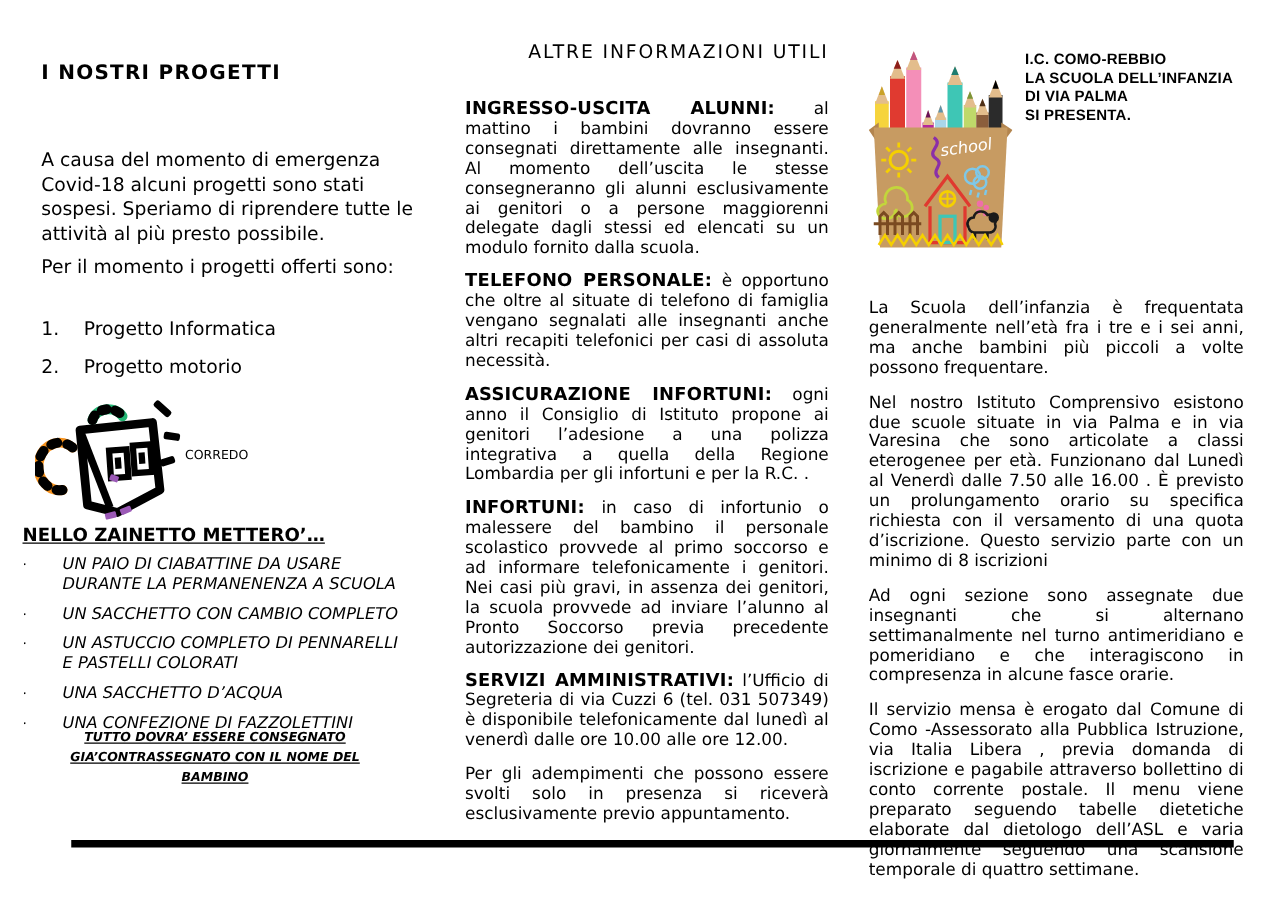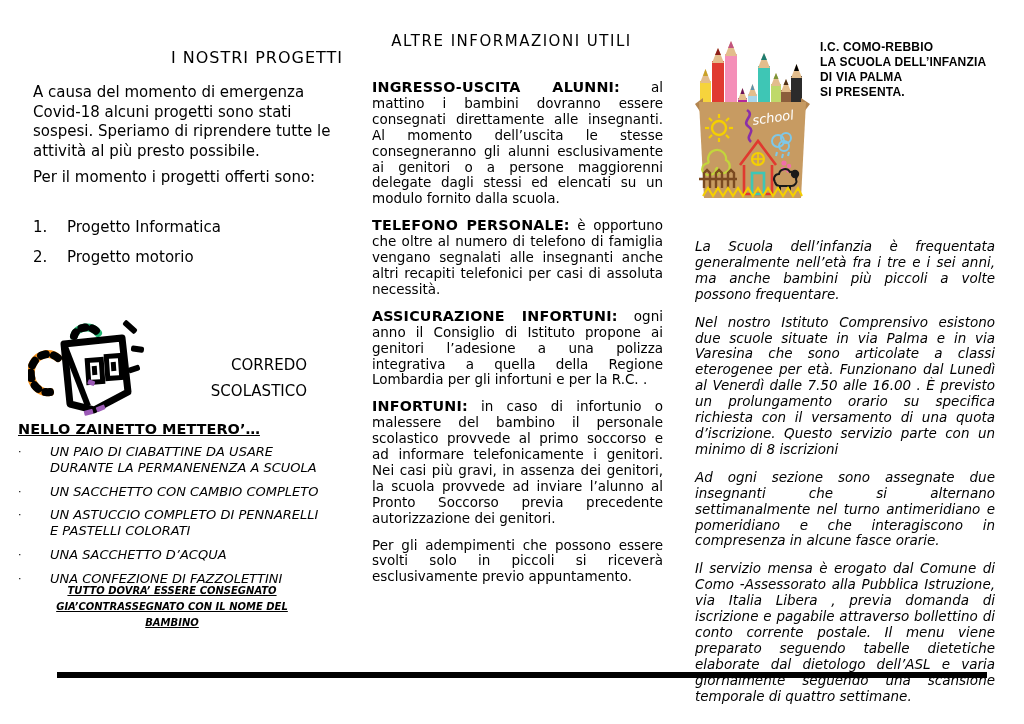--- a/index.html
+++ b/index.html
@@ -4,62 +4,62 @@
 <style>
   html,body{margin:0;padding:0;background:#e8e8e8;}
   .page{
     position:relative;width:1024px;height:724px;background:#ffffff;
     font-family:"DejaVu Sans",sans-serif;color:#000;overflow:hidden;
     margin:0 auto;
   }
   
   .col-left{position:absolute;left:33px;top:40px;width:310px;}
   .left-title{
-    text-align:right;font-weight:normal;font-size:16px;letter-spacing:1px;
-    margin:8px 0 16px 0;
+    text-align:left;font-weight:bold;font-size:16px;letter-spacing:1px;
+    margin:8px 0 52px 0;
   }
   .left-intro{font-size:15px;line-height:19.5px;margin:0 0 7px 0;}
   .left-intro2{font-size:15px;line-height:19.5px;margin:0;}
   .projects{margin-top:30px;}
   .project-row{display:flex;font-size:15px;margin-bottom:12px;}
   .project-num{width:34px;flex:none;}
   .backpack-wrap{position:absolute;left:28px;top:318px;width:120px;height:110px;}
   .corredo-title{
-    position:absolute;left:132px;top:352px;width:175px;text-align:right;
-    font-size:15px;line-height:26px;
+    position:absolute;left:148px;top:352px;width:175px;text-align:left;
+    font-size:10px;line-height:26px;
   }
   .zainetto-heading{
     position:absolute;left:18px;top:421px;width:312px;
     font-weight:bold;font-size:14.5px;text-decoration:underline;
   }
   .zlist{position:absolute;left:18px;top:444px;width:305px;}
   .zitem{display:flex;font-style:italic;font-size:13px;line-height:15.8px;margin-bottom:8px;}
   .zbullet{width:32px;flex:none;font-style:normal;font-size:11px;}
   .final-note{
     position:absolute;left:28px;top:583px;width:288px;text-align:center;
     font-weight:bold;font-style:italic;text-decoration:underline;
     font-size:10px;line-height:16px;
   }
   
   .col-mid{position:absolute;left:360px;top:32px;width:303px;}
   .mid-title{
-    text-align:center;font-size:15px;letter-spacing:1.5px;margin:0 0 30px 0;
+    text-align:right;font-size:15px;letter-spacing:1.5px;margin:0 0 30px 0;
   }
   .sec{text-align:justify;font-size:13.5px;line-height:15.9px;margin:0 0 11px 12px;}
   .sec-label{font-weight:bold;font-size:14.3px;letter-spacing:.2px;}
   
   .col-right{position:absolute;left:695px;top:24px;width:320px;}
   .logo-row{display:flex;height:178px;}
   .logo-art{flex:none;}
   .logo-text{
     margin-left:10px;margin-top:16px;font-weight:bold;font-size:12px;
     line-height:15px;font-family:"Liberation Sans",sans-serif;letter-spacing:.2px;
   }
   .right-paras{margin-top:37px;width:300px;}
-  .rpara{text-align:justify;font-size:13.5px;line-height:15.9px;margin:0 0 12px 0;font-style:italic;}
+  .rpara{text-align:justify;font-size:13.5px;line-height:15.9px;margin:0 0 12px 0;}
   
   .bottom-rule{position:absolute;left:57px;top:672px;width:930px;height:6px;background:#000;}
 </style>
 </head>
 <body>
 
 <div class="page">
 
   <div class="col-left">
     <div class="left-title">I NOSTRI PROGETTI</div>
@@ -99,21 +99,20 @@
       <rect x="83" y="44" width="5" height="9" fill="#000" transform="rotate(-4 85 48)"></rect>
 
       <rect x="56" y="92" width="9" height="5" rx="1" fill="#9B59B6" transform="rotate(-14 60 94)"></rect>
       <rect x="68" y="88" width="9" height="5" rx="1" fill="#9B59B6" transform="rotate(-22 72 90)"></rect>
       <rect x="60" y="62" width="7" height="5" rx="1" fill="#9B59B6" transform="rotate(20 63 64)"></rect>
     </svg>
   </div>
 
   <div class="corredo-title">
     <div>CORREDO</div>
-    <div>SCOLASTICO</div>
   </div>
 
   <div class="zainetto-heading">NELLO ZAINETTO METTERO’…</div>
 
   <div class="zlist">
     <div class="zitem">
       <span class="zbullet">·</span>
       <span>UN PAIO DI CIABATTINE DA USARE DURANTE LA PERMANENENZA A SCUOLA</span>
     </div>
     <div class="zitem">
@@ -134,28 +133,29 @@
     </div>
   </div>
 
   <div class="final-note">TUTTO DOVRA’ ESSERE CONSEGNATO GIA’CONTRASSEGNATO CON IL NOME DEL BAMBINO</div>
 
   <div class="col-mid">
     <div class="mid-title">ALTRE INFORMAZIONI UTILI</div>
 
     <p class="sec"><span class="sec-label">INGRESSO-USCITA ALUNNI:</span><span> al mattino i bambini dovranno essere consegnati direttamente alle insegnanti. Al momento dell’uscita le stesse consegneranno gli alunni esclusivamente ai genitori o a persone maggiorenni delegate dagli stessi ed elencati su un modulo fornito dalla scuola.</span></p>
 
-    <p class="sec"><span class="sec-label">TELEFONO PERSONALE:</span><span> è opportuno che oltre al numero di telefono di famiglia vengano segnalati alle insegnanti anche altri recapiti telefonici per casi di assoluta necessità.</span></p>
+    <p class="sec"><span class="sec-label">TELEFONO PERSONALE:</span><span> è opportuno che oltre al situate di telefono di famiglia vengano segnalati alle insegnanti anche altri recapiti telefonici per casi di assoluta necessità.</span></p>
 
     <p class="sec"><span class="sec-label">ASSICURAZIONE INFORTUNI:</span><span> ogni anno il Consiglio di Istituto propone ai genitori l’adesione a una polizza integrativa a quella della Regione Lombardia per gli infortuni e per la R.C. .</span></p>
 
     <p class="sec"><span class="sec-label">INFORTUNI:</span><span> in caso di infortunio o malessere del bambino il personale scolastico provvede al primo soccorso e ad informare telefonicamente i genitori. Nei casi più gravi, in assenza dei genitori, la scuola provvede ad inviare l’alunno al Pronto Soccorso previa precedente autorizzazione dei genitori.</span></p>
 
-
-    <p class="sec"><span class="sec-label"></span><span>Per gli adempimenti che possono essere svolti solo in piccoli si riceverà esclusivamente previo appuntamento.</span></p>
+    <p class="sec"><span class="sec-label">SERVIZI AMMINISTRATIVI:</span><span> l’Ufficio di Segreteria di via Cuzzi 6 (tel. 031 507349) è disponibile telefonicamente dal lunedì al venerdì dalle ore 10.00 alle ore 12.00.</span></p>
+
+    <p class="sec"><span class="sec-label"></span><span>Per gli adempimenti che possono essere svolti solo in presenza si riceverà esclusivamente previo appuntamento.</span></p>
   </div>
 
   <div class="col-right">
     <div class="logo-row">
       <div class="logo-art">
         <svg width="115" height="178" viewBox="0 0 115 178" aria-hidden="true">
 
           <g>
             <rect x="5" y="57" width="11" height="30" fill="#F6D43C"></rect>
               <polygon points="5,59 16,59 10.5,45" fill="#E3BD8C"></polygon>

